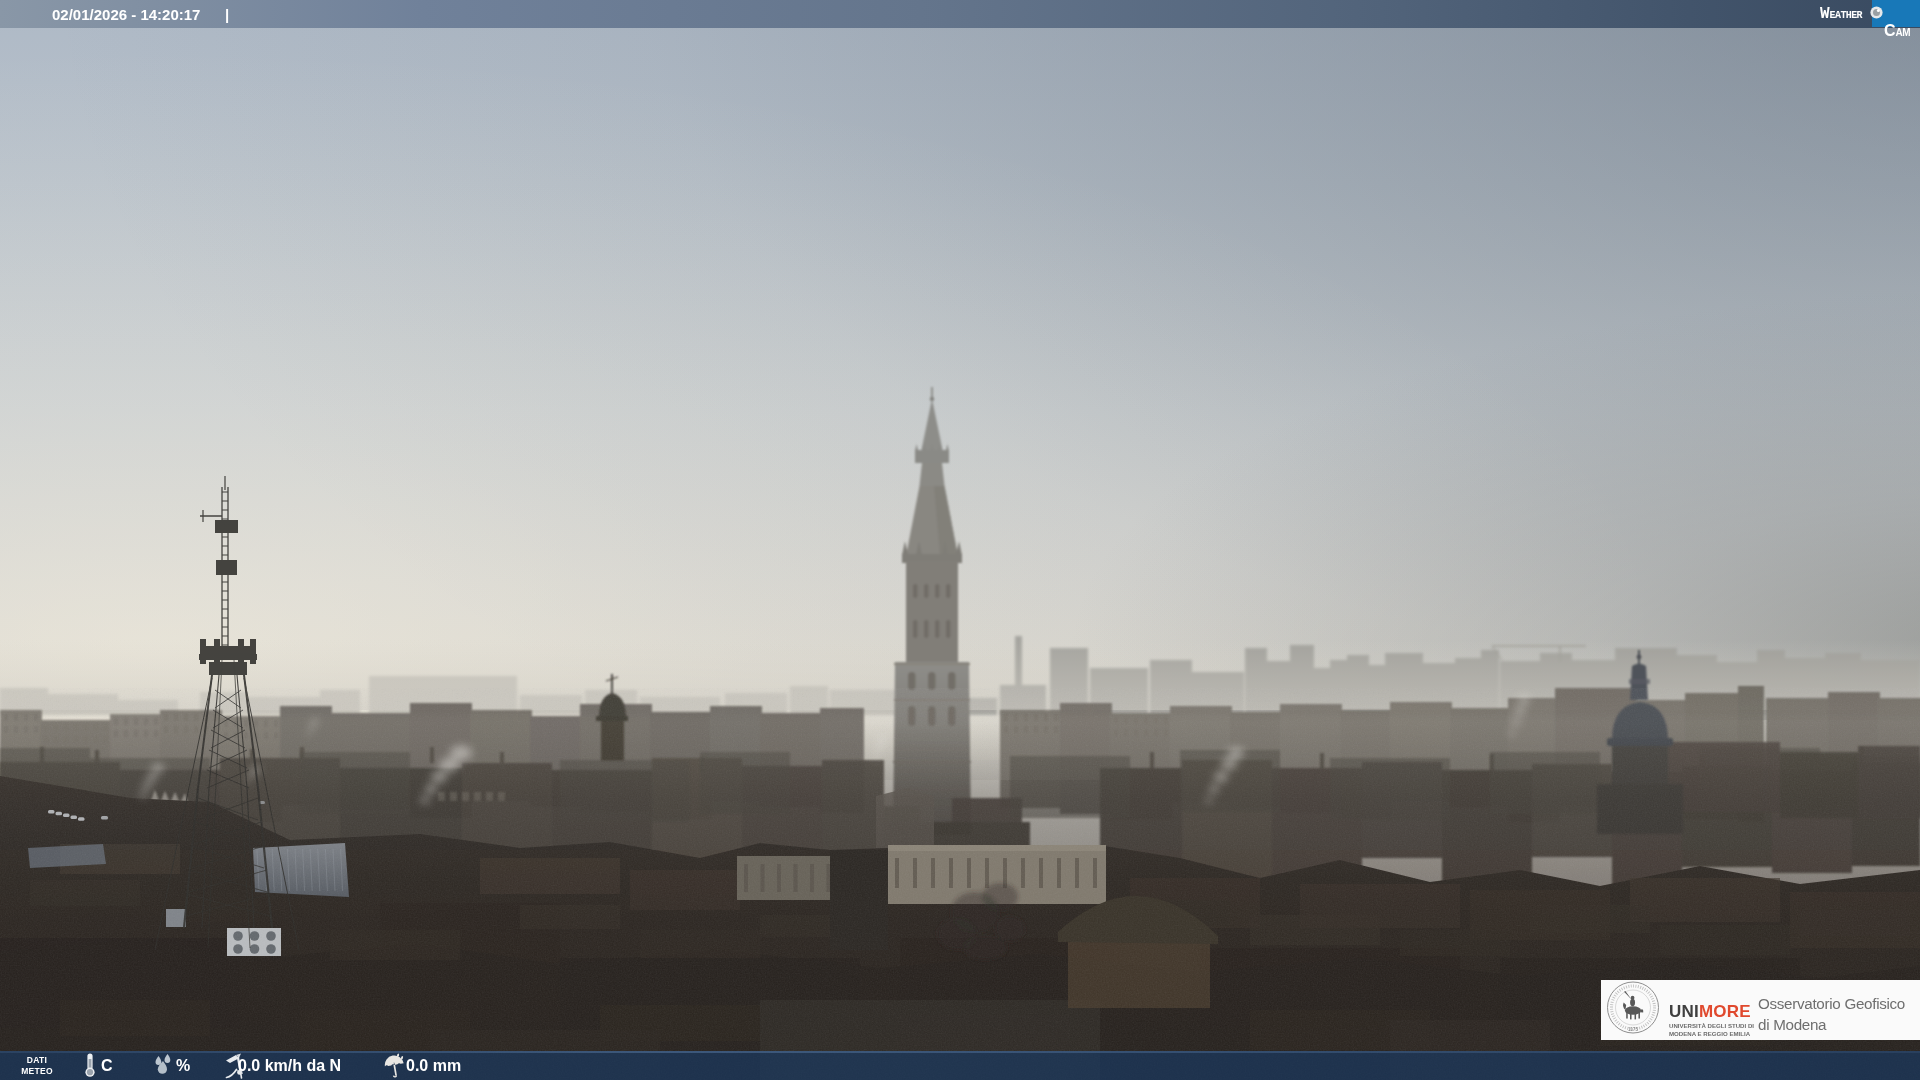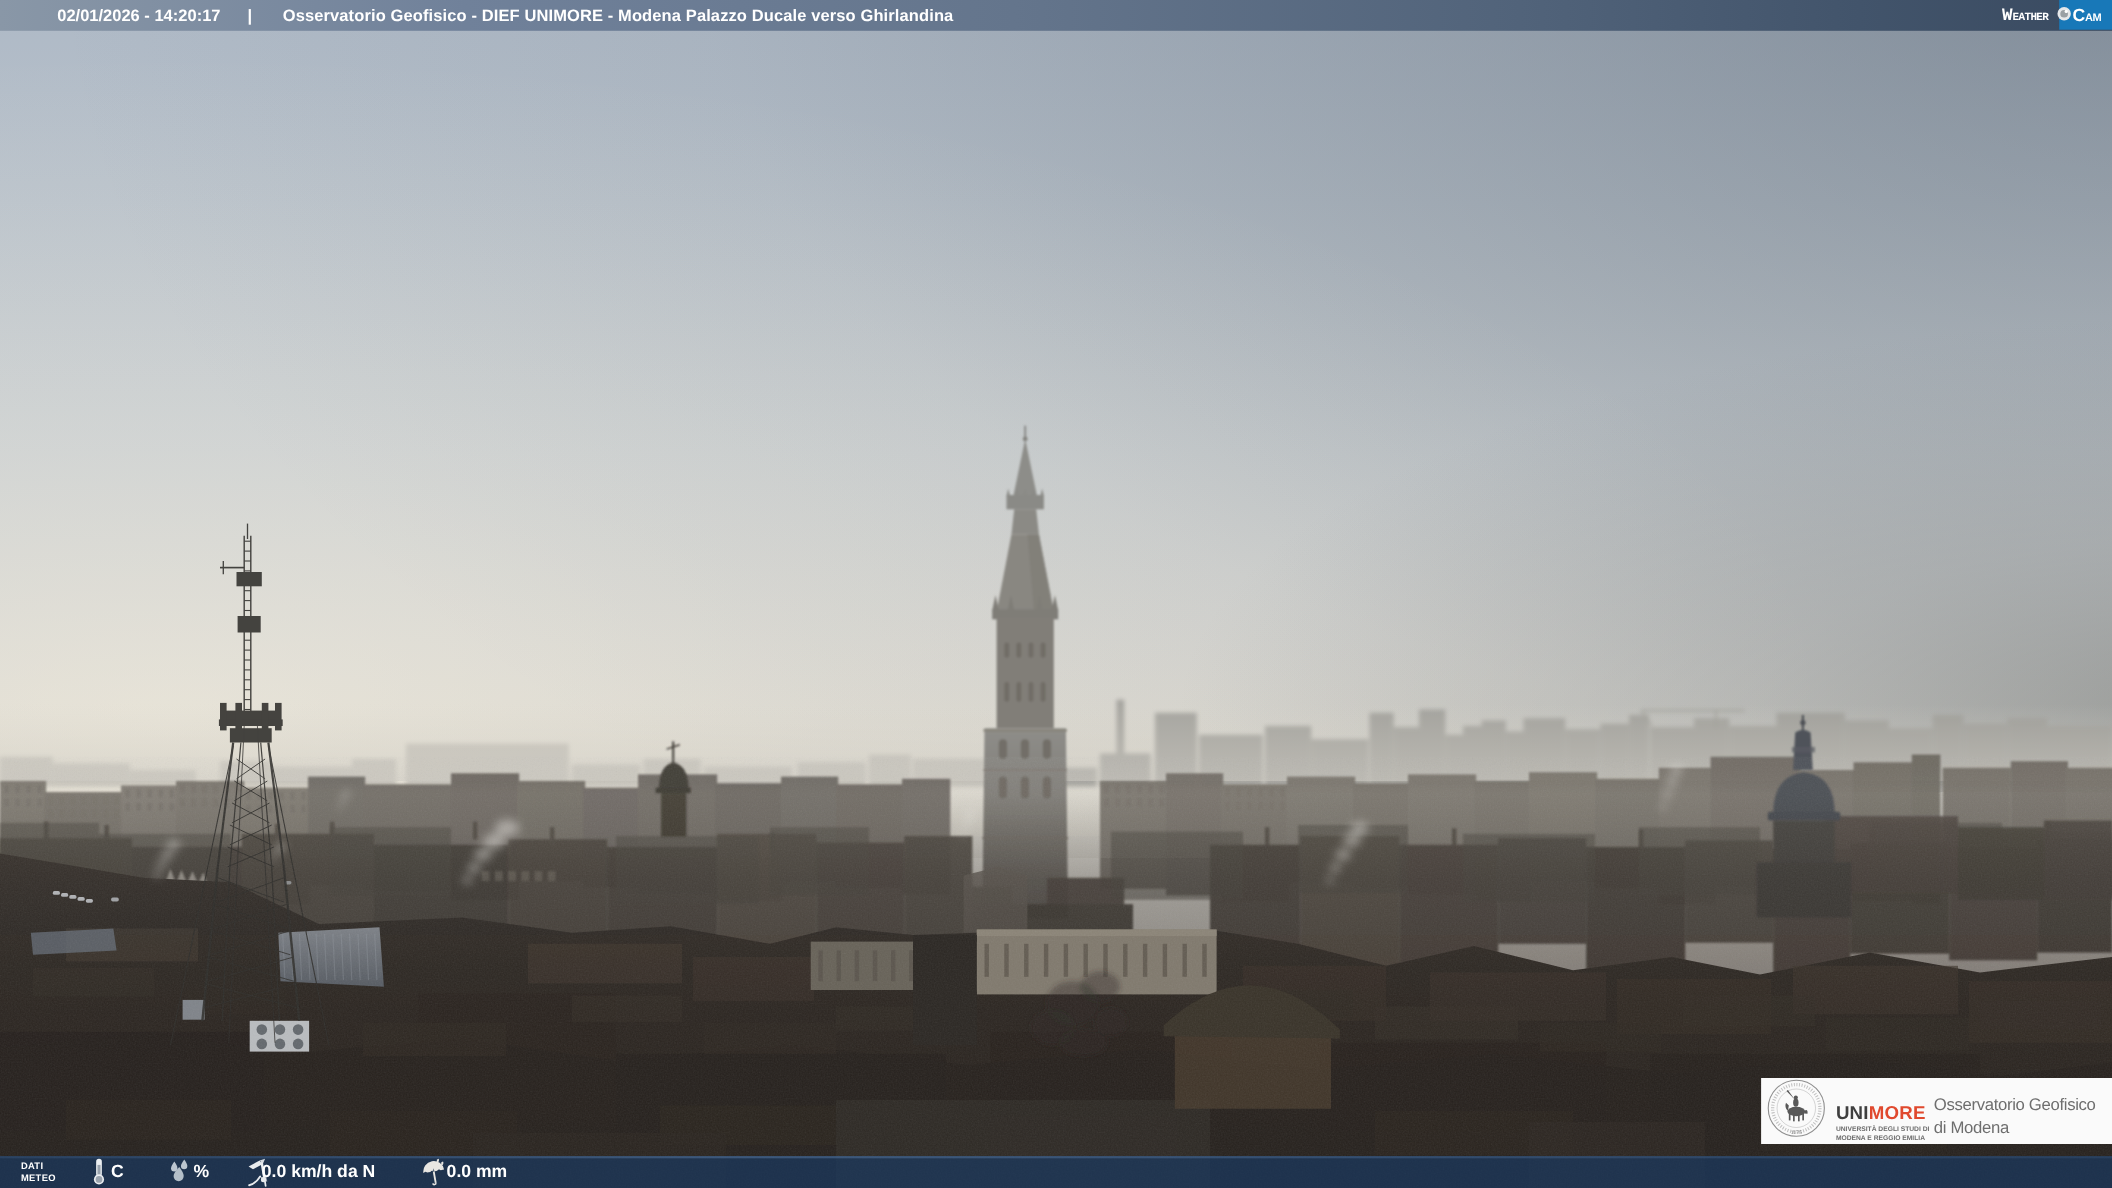--- a/index.html
+++ b/index.html
@@ -5,25 +5,25 @@
 *{box-sizing:border-box;}
 #stage{position:relative;width:1920px;height:1080px;font-family:"Liberation Sans",sans-serif;}
 #scene{position:absolute;left:0;top:0;}
 .topbar{position:absolute;left:0;top:0;width:1920px;height:28px;
  background:linear-gradient(90deg,#8997a7 0%,#70819a 22%,#64758c 48%,#51637a 72%,#42546b 88%,#394a60 100%);}
 .tb{position:absolute;top:0;height:28px;line-height:29px;color:#fff;font-size:15px;font-weight:bold;white-space:pre;}
 .wcam{position:absolute;left:1820px;top:0;height:28px;line-height:29px;color:#fff;white-space:nowrap;font-family:Liberation Mono, monospace;}
 .wbig{font-size:16px;font-weight:bold;}
 .wsm{font-size:10px;font-weight:bold;letter-spacing:-0.6px;}
 .cambox{position:absolute;left:1872px;top:0;width:48px;height:27px;background:#1878b8;}
-.camtxt{position:absolute;left:1884px;top:0;height:42px;line-height:29px;color:#fff;}
+.camtxt{position:absolute;left:1884px;top:16px;height:42px;line-height:29px;color:#fff;}
 .lens{position:absolute;left:1870px;top:6px;}
 .botbar{position:absolute;left:0;top:1051px;width:1920px;height:29px;background:rgba(25,58,99,0.68);}
 .bartop{position:absolute;left:0;top:0;width:1920px;height:2px;background:linear-gradient(90deg,rgba(95,135,185,0.18),rgba(115,155,205,0.35) 35%,rgba(105,145,195,0.3) 60%,rgba(85,120,165,0.18));}
-.dati{position:absolute;left:19px;top:4px;width:36px;color:#fff;font-size:8.5px;font-weight:bold;line-height:10.5px;letter-spacing:0.3px;}
+.dati{position:absolute;left:19px;top:4px;width:36px;color:#fff;font-size:8.5px;font-weight:bold;line-height:10.5px;text-align:center;letter-spacing:0.3px;}
 .bt{position:absolute;top:0;height:29px;line-height:30px;color:#fff;font-size:16px;font-weight:bold;white-space:pre;}
 .bi{position:absolute;top:1px;}
 .unibox{position:absolute;left:1601px;top:980px;width:319px;height:60px;background:#fafafa;}
 </style></head>
 <body>
 <div id="stage">
 <svg id="scene" width="1920" height="1080" viewBox="0 0 1920 1080">
       <defs>
 <linearGradient id="skyV" x1="0" y1="0" x2="0" y2="1">
  <stop offset="0" stop-color="#aeb9c6"></stop>
@@ -596,21 +596,20 @@
         <line x1="212.0" y1="678.0" x2="155.0" y2="950.0" stroke="#2f2e2b" stroke-width="1.0"></line>
         <line x1="244.0" y1="678.0" x2="299.0" y2="950.0" stroke="#2f2e2b" stroke-width="1.0"></line>
         <line x1="222.0" y1="660.0" x2="208.0" y2="948.0" stroke="#2f2e2b" stroke-width="0.8"></line>
         <line x1="234.0" y1="660.0" x2="250.0" y2="948.0" stroke="#2f2e2b" stroke-width="0.8"></line>
       </g>
       <rect x="0.0" y="688.0" width="1920.0" height="392.0" fill="#808080" filter="url(#nz)"></rect>
     </svg>
 <div class="topbar">
 <span class="tb" style="left:52px">02/01/2026 - 14:20:17</span>
 <span class="tb" style="left:225px">|</span>
-<span class="tb" style="left:257px;letter-spacing:0.1px">Osservatorio Geofisico - DIEF UNIMORE - Modena Palazzo Ducale verso Ghirlandina</span>
 <div class="cambox"></div>
 <div class="wcam"><span class="wbig">W</span><span class="wsm">EATHER</span></div>
 <svg class="lens" width="13" height="13">
         <circle cx="6.5" cy="6.5" r="6.1" fill="#e6e8ea"></circle>
         <circle cx="6.5" cy="6.5" r="3.5" fill="#9aa0a4"></circle>
         <circle cx="8.4" cy="4.4" r="1.5" fill="#ffffff"></circle>
       </svg>
 <div class="camtxt"><span class="wbig">C</span><span class="wsm">AM</span></div>
 </div>
 <div class="botbar">

